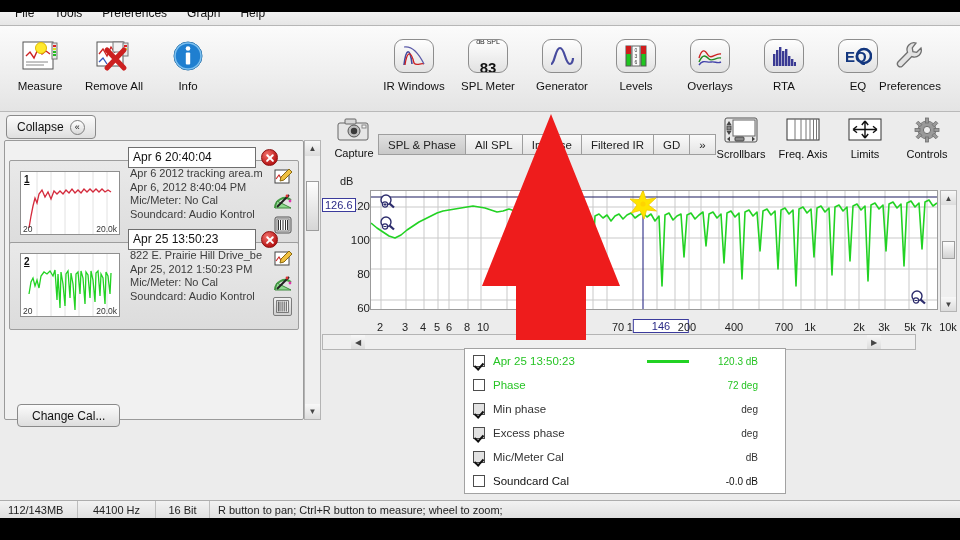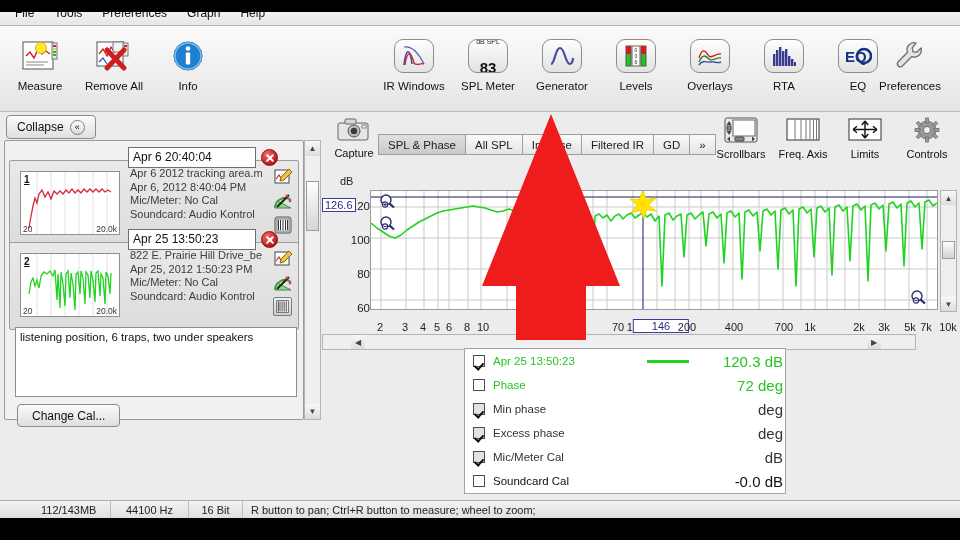--- a/index.html
+++ b/index.html
@@ -187,21 +187,21 @@
   }
   .lrow{ position:relative; height:24px; display:flex; align-items:center; padding:0 10px 0 8px; }
   .cbx{ width:12px;height:12px;border:1px solid #4d4d4d;background:#fff;margin-right:8px;position:relative;flex:0 0 auto;}
   .cbx.on:after{
     content:"";position:absolute;left:2px;top:5px;width:4px;height:7px;
     border:solid #111;border-width:0 2px 2px 0;transform:rotate(42deg);
   }
   .cbx.dim{ background:#e2e2e2; }
   .lname{ font-size:11.5px; color:#333; white-space:nowrap; }
   .lname.g{ color:#27c425; }
-  .lval{ position:absolute; right:2px; font-size:15px; color:#333; }
+  .lval{ position:absolute; right:27px; font-size:10px; color:#333; }
   .lval.g{ color:#27c425; }
   .lline{ position:absolute; right:96px; width:42px; height:3px; background:#22d223; }
 
   
   .statusbar{
     position:absolute; left:0; top:500px; width:960px; height:18px;
     background:linear-gradient(#f2f2f2,#e0e0e0); border-top:1px solid #adadad;
     display:flex; align-items:center; font-size:11px; color:#222;
   }
   .sb{ height:18px; display:flex;align-items:center; padding:0 8px; border-right:1px solid #bdbdbd;}
@@ -509,21 +509,20 @@
                 <line x1="6" y1="3" x2="6" y2="15"></line>
             <line x1="8.5" y1="3" x2="8.5" y2="15"></line>
                 <line x1="11" y1="3" x2="11" y2="15"></line>
                 <line x1="13.5" y1="3" x2="13.5" y2="15"></line>
               </g>
           </svg>
         </div>
       </div>
     </div>
 
-    <div class="notes">listening position, 6 traps, two under speakers</div>
     <div class="changecal">Change Cal...</div>
   </div>
 
   <div class="lscroll">
     <div class="arr up">▲</div>
     <div class="thumbv"></div>
     <div class="arr dn">▼</div>
   </div>
 
   <div class="graphtoolbar">
@@ -775,21 +774,21 @@
       <span class="lval">dB</span>
     </div>
     <div class="lrow">
       <span class="cbx"></span>
       <span class="lname" style="color:#111;">Soundcard Cal</span>
       <span class="lval" style="color:#111;">-0.0 dB</span>
     </div>
   </div>
 
   <div class="statusbar">
-    <div class="sb" style="width:78px;margin-left:33px;">112/143MB</div>
+    <div class="sb" style="width:78px;">112/143MB</div>
     <div class="sb" style="width:78px;justify-content:center;">44100 Hz</div>
     <div class="sb" style="width:54px;justify-content:center;">16 Bit</div>
     <div class="sb wide">R button to pan; Ctrl+R button to measure; wheel to zoom;</div>
   </div>
 
   <div class="letterbox" style="top:0;height:12px;"></div>
   <div class="letterbox" style="top:518px;height:22px;"></div>
 
   <div class="arrow">
     <svg width="162" height="230" viewBox="0 0 162 230">

